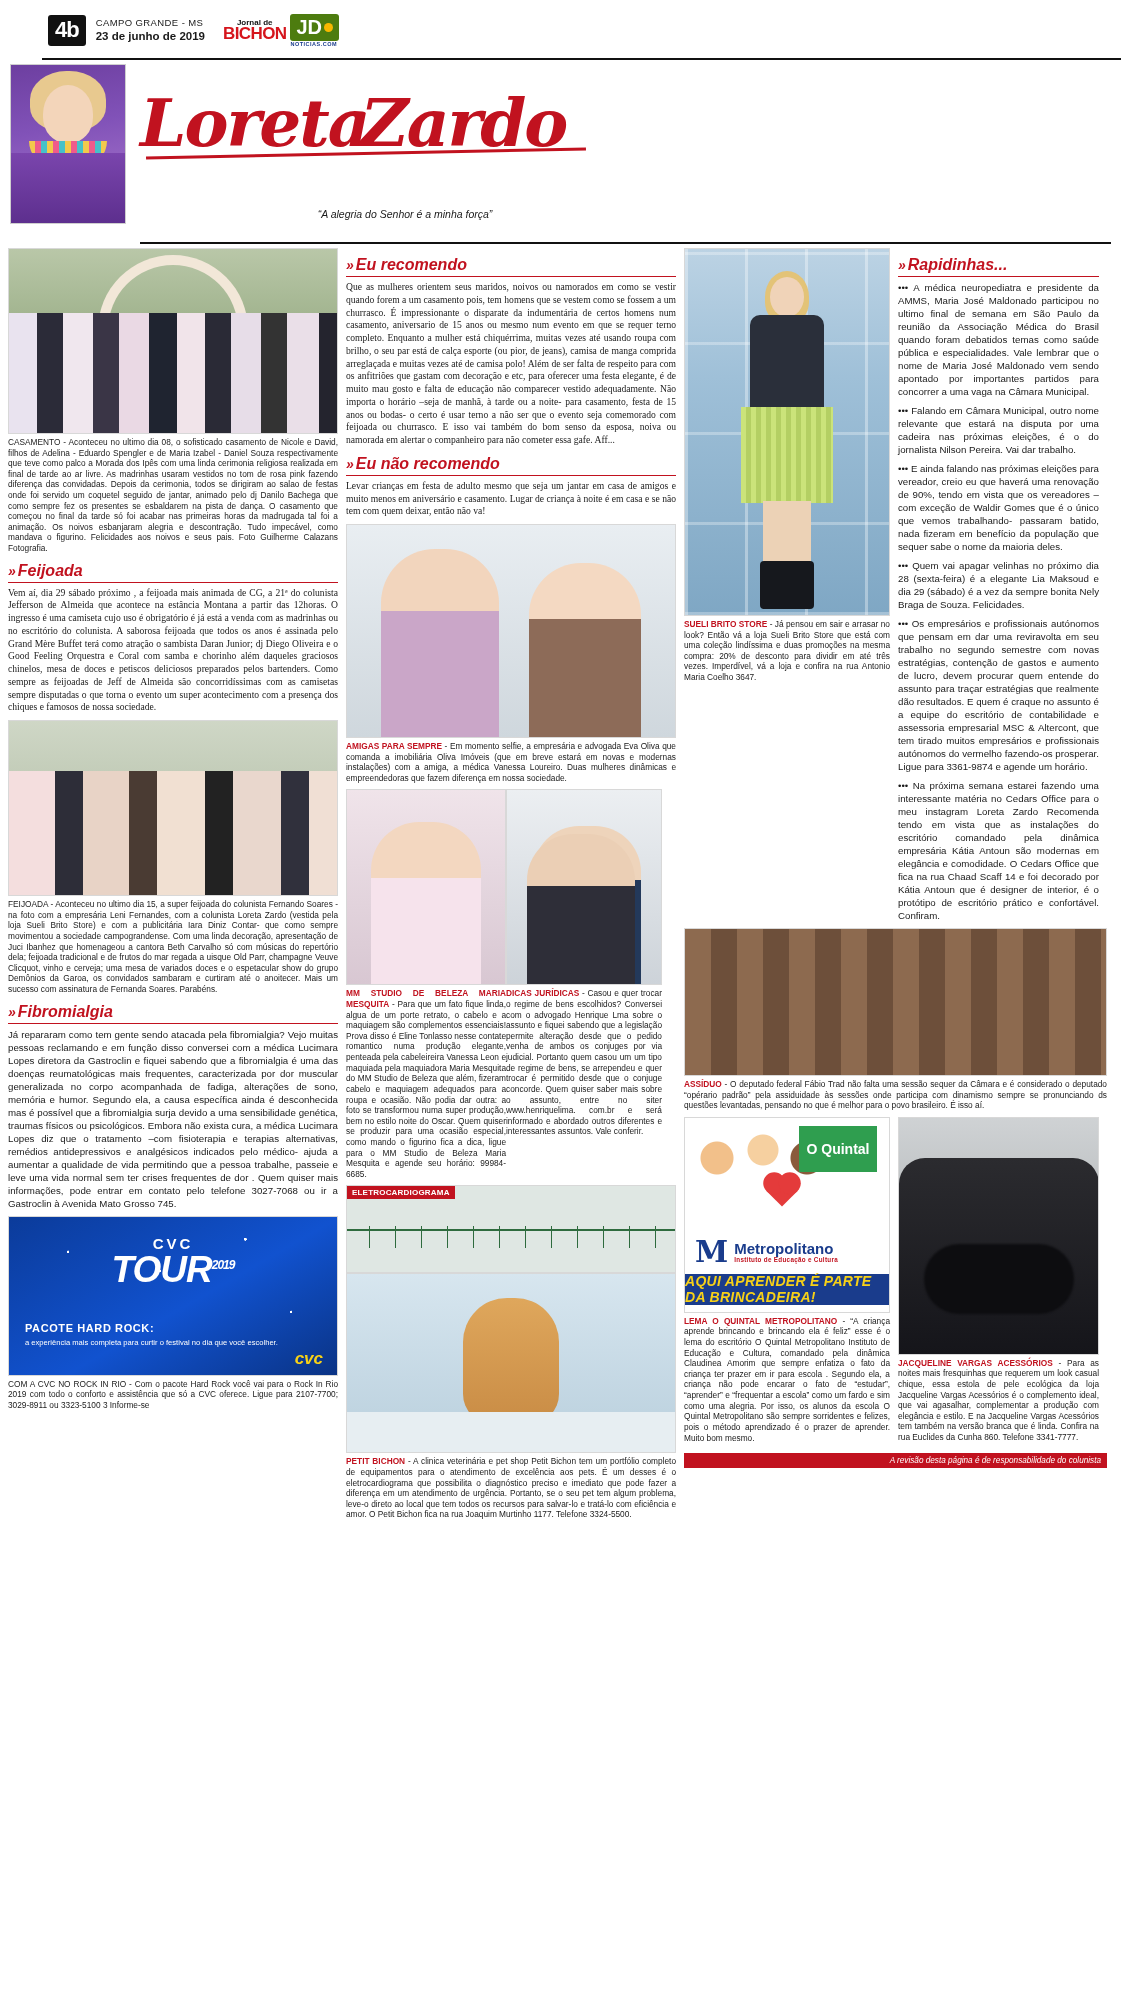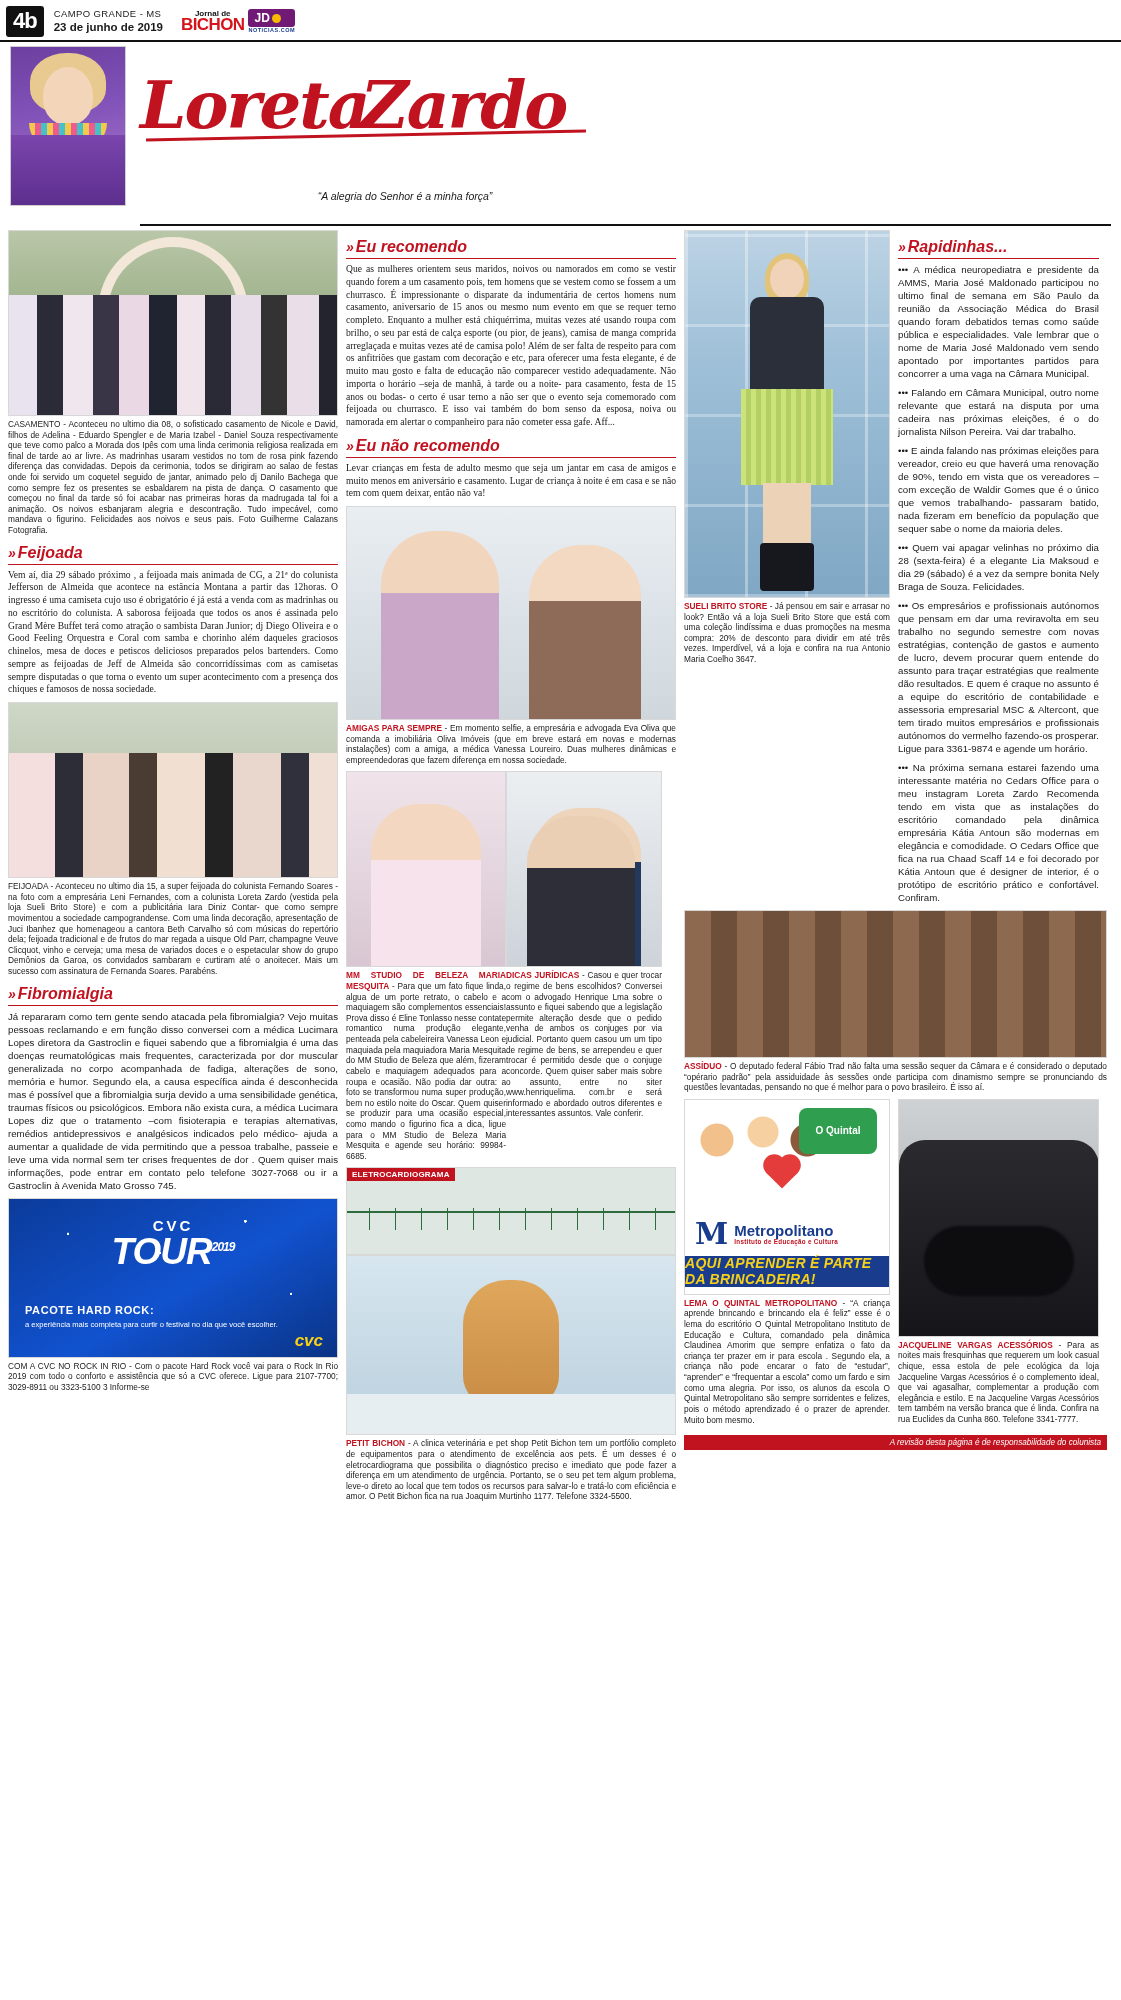--- a/index.html
+++ b/index.html
@@ -7,35 +7,35 @@
   body {
     width:1121px; height:2000px;
     background:#ffffff;
     font-family:"Liberation Sans", sans-serif;
     color:#1a1a1a;
     overflow:hidden;
     position:relative;
   }
   
   .masthead {
-    height:42px; display:flex; align-items:center; gap:10px;
-    padding:2px 6px 0 6px; border-bottom:2px solid #111;
+    height:60px; display:flex; align-items:center; gap:10px;
+    padding:2px 6px 0 6px; border-bottom:2px solid #111;margin-left:42px;
   }
   .page-badge {
     background:#111; color:#fff; font-weight:bold; font-size:22px;
     padding:2px 7px 3px 7px; border-radius:3px; letter-spacing:-1px;
   }
   .place-date { font-size:9.5px; line-height:1.25; }
   .place-date .city { letter-spacing:.4px; }
   .place-date .date { font-size:11.5px; font-weight:bold; }
   .jd-logo { margin-left:8px; display:flex; align-items:center; gap:4px; }
   .jd-logo .jornal { font-size:8px; font-weight:bold; color:#111; line-height:1; text-align:center;}
   .jd-logo .domingo { font-size:17px; font-weight:bold; color:#d5151c; line-height:.85; letter-spacing:-.6px;}
   .jd-mark {
-    background:#701a75; color:#fff; font-weight:bold; font-size:12px;
+    background:#4d7c0f; color:#fff; font-weight:bold; font-size:20px;
     padding:2px 6px; border-radius:3px; display:flex; align-items:center; gap:2px;
   }
   .jd-mark .dot { width:9px;height:9px;border-radius:50%;background:#f7b800;display:inline-block;}
   .jd-sub { font-size:5.5px; color:#1a3c8c; font-weight:bold; letter-spacing:.5px; }
 
   
   .titlezone { position:relative; height:188px; }
   .portrait {
     position:absolute; left:10px; top:4px; width:116px; height:160px;
     background:linear-gradient(170deg,#6d3fa0 0%,#8152b8 40%,#b07dd0 100%);
@@ -173,21 +173,21 @@
                 repeating-linear-gradient(0deg,rgba(0,0,0,.18) 0 12px,transparent 12px 34px);}
 
   .ph-petit { height:180px; background:linear-gradient(180deg,#d7e6ef,#b9cfdd); }
   .ph-petit .dog { position:absolute; left:50%; top:24px; transform:translateX(-50%);
      width:96px;height:126px;background:linear-gradient(180deg,#dfa75c,#c98c45); border-radius:44px 44px 30px 30px;}
   .ph-petit .table { position:absolute; left:0; bottom:0; width:100%; height:40px; background:#e7eef2; }
 
   .ph-quintal { height:196px; background:#ffffff; border:1px solid #d8d8d8;}
   .ph-quintal .top2 { height:112px; background:#fff; position:relative; }
   .ph-quintal .oq { position:absolute; right:12px; top:8px; width:78px; height:46px;
-     background:#2f9e4f; color:#fff; border-radius:8px; font-size:10px; font-weight:bold;
+     background:#2f9e4f; color:#fff; border-radius:0; font-size:14px; font-weight:bold;
      display:flex;align-items:center;justify-content:center; text-align:center;}
   .ph-quintal .kids { position:absolute; left:10px; top:14px; width:180px; height:92px;
      background:
        radial-gradient(circle at 22px 26px,#f2c08a 0 16px,transparent 17px),
        radial-gradient(circle at 68px 18px,#f6d0a0 0 15px,transparent 16px),
        radial-gradient(circle at 112px 26px,#8a5a3b 0 16px,transparent 17px),
        radial-gradient(circle at 156px 20px,#f2c08a 0 15px,transparent 16px);
   }
   .ph-quintal .heart { position:absolute; left:86px; top:62px; width:22px;height:22px;background:#e43b3b;
      transform:rotate(45deg); }

